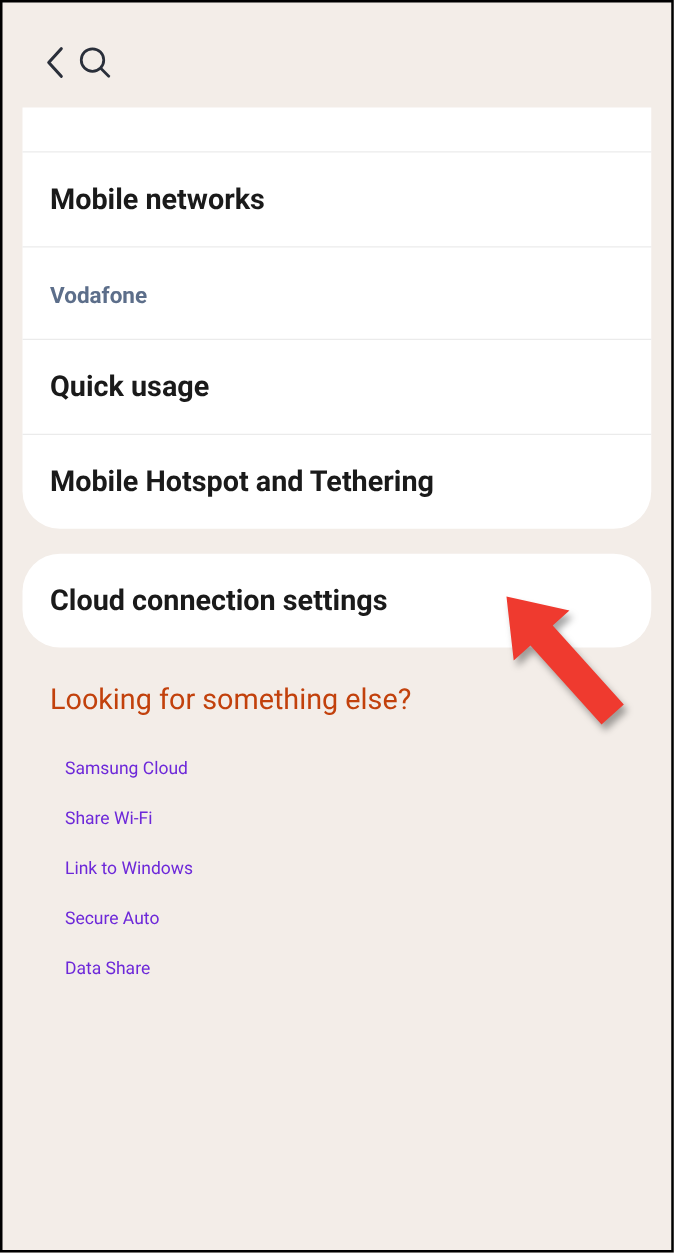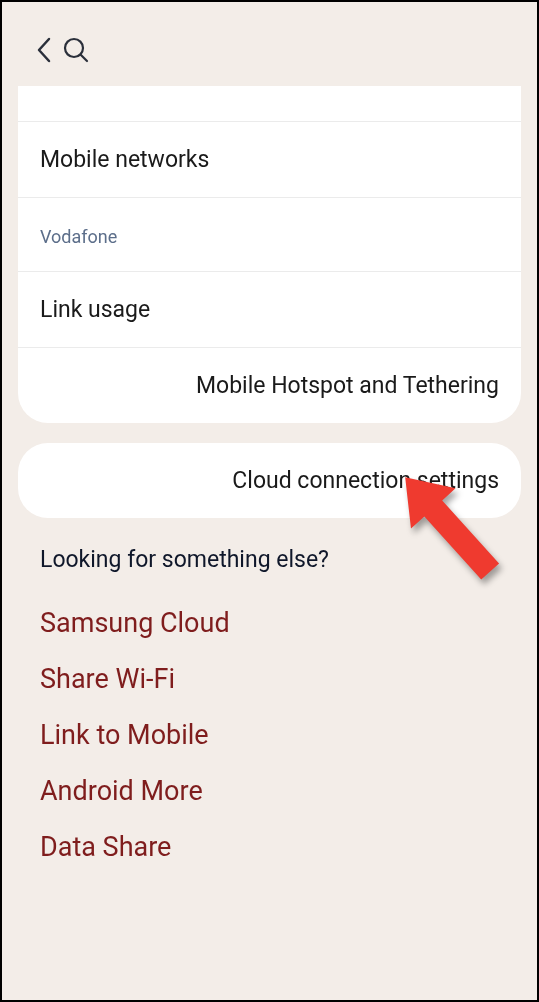--- a/index.html
+++ b/index.html
@@ -48,50 +48,52 @@
   .card.first {
     border-top-left-radius: 0;
     border-top-right-radius: 0;
     margin-top: 0;
   }
   .row {
     padding: 24px 22px;
     border-bottom: 1px solid #ebebeb;
     cursor: pointer;
   }
-  .row:last-child { border-bottom: none; text-align: right; }
+  .row:last-child { border-bottom: none; }
   .row-title {
     font-size: 23px;
     color: #1a1a1a;
-    font-weight: 400;
+    font-weight: 700;
   }
   .row-sub {
     font-size: 18px;
     color: #5c6e8a;
     margin-top: 4px;
+    font-weight: bold;
   }
   .cutoff {
     height: 36px;
     border-bottom: 1px solid #ebebeb;
   }
   .spacer { height: 20px; }
   .section {
     margin: 0 16px;
     padding: 28px 22px 10px 22px;
   }
   .section-head {
     font-size: 23px;
-    color: #0f172a;
+    color: #c2410c;
     margin-bottom: 22px;
   }
   .link-item {
-    font-size: 27px;
-    color: #7f1d1d;
+    font-size: 14px;
+    color: #6d28d9;
     padding: 12px 0;
     cursor: pointer;
+    margin-left: 12px;
   }
   .arrow-annotation {
     position: absolute;
     left: 378px;
     top: 450px;
     pointer-events: none;
     filter: drop-shadow(3px 5px 3px rgba(0,0,0,0.35));
   }
 </style>
 </head>
@@ -113,41 +115,41 @@
 
 <div class="card first">
   <div class="cutoff"></div>
   <div class="row">
     <div class="row-title">Mobile networks</div>
   </div>
   <div class="row">
     <div class="row-sub">Vodafone</div>
   </div>
   <div class="row">
-    <div class="row-title">Link usage</div>
+    <div class="row-title">Quick usage</div>
   </div>
   <div class="row">
     <div class="row-title">Mobile Hotspot and Tethering</div>
   </div>
 </div>
 
 <div class="spacer"></div>
 
 <div class="card">
   <div class="row">
     <div class="row-title">Cloud connection settings</div>
   </div>
 </div>
 
 <div class="section">
   <div class="section-head">Looking for something else?</div>
   <div class="link-item">Samsung Cloud</div>
   <div class="link-item">Share Wi-Fi</div>
-  <div class="link-item">Link to Mobile</div>
-  <div class="link-item">Android More</div>
+  <div class="link-item">Link to Windows</div>
+  <div class="link-item">Secure Auto</div>
   <div class="link-item">Data Share</div>
 </div>
 
 <svg class="arrow-annotation" width="140" height="150" viewBox="0 0 140 150">
   <g transform="rotate(-42 70 75)">
     <path d="M70 8 L100 50 L82 50 L82 135 L58 135 L58 50 L40 50 Z" fill="#ef3a2f"></path>
   </g>
 </svg>
 
 </body></html>

